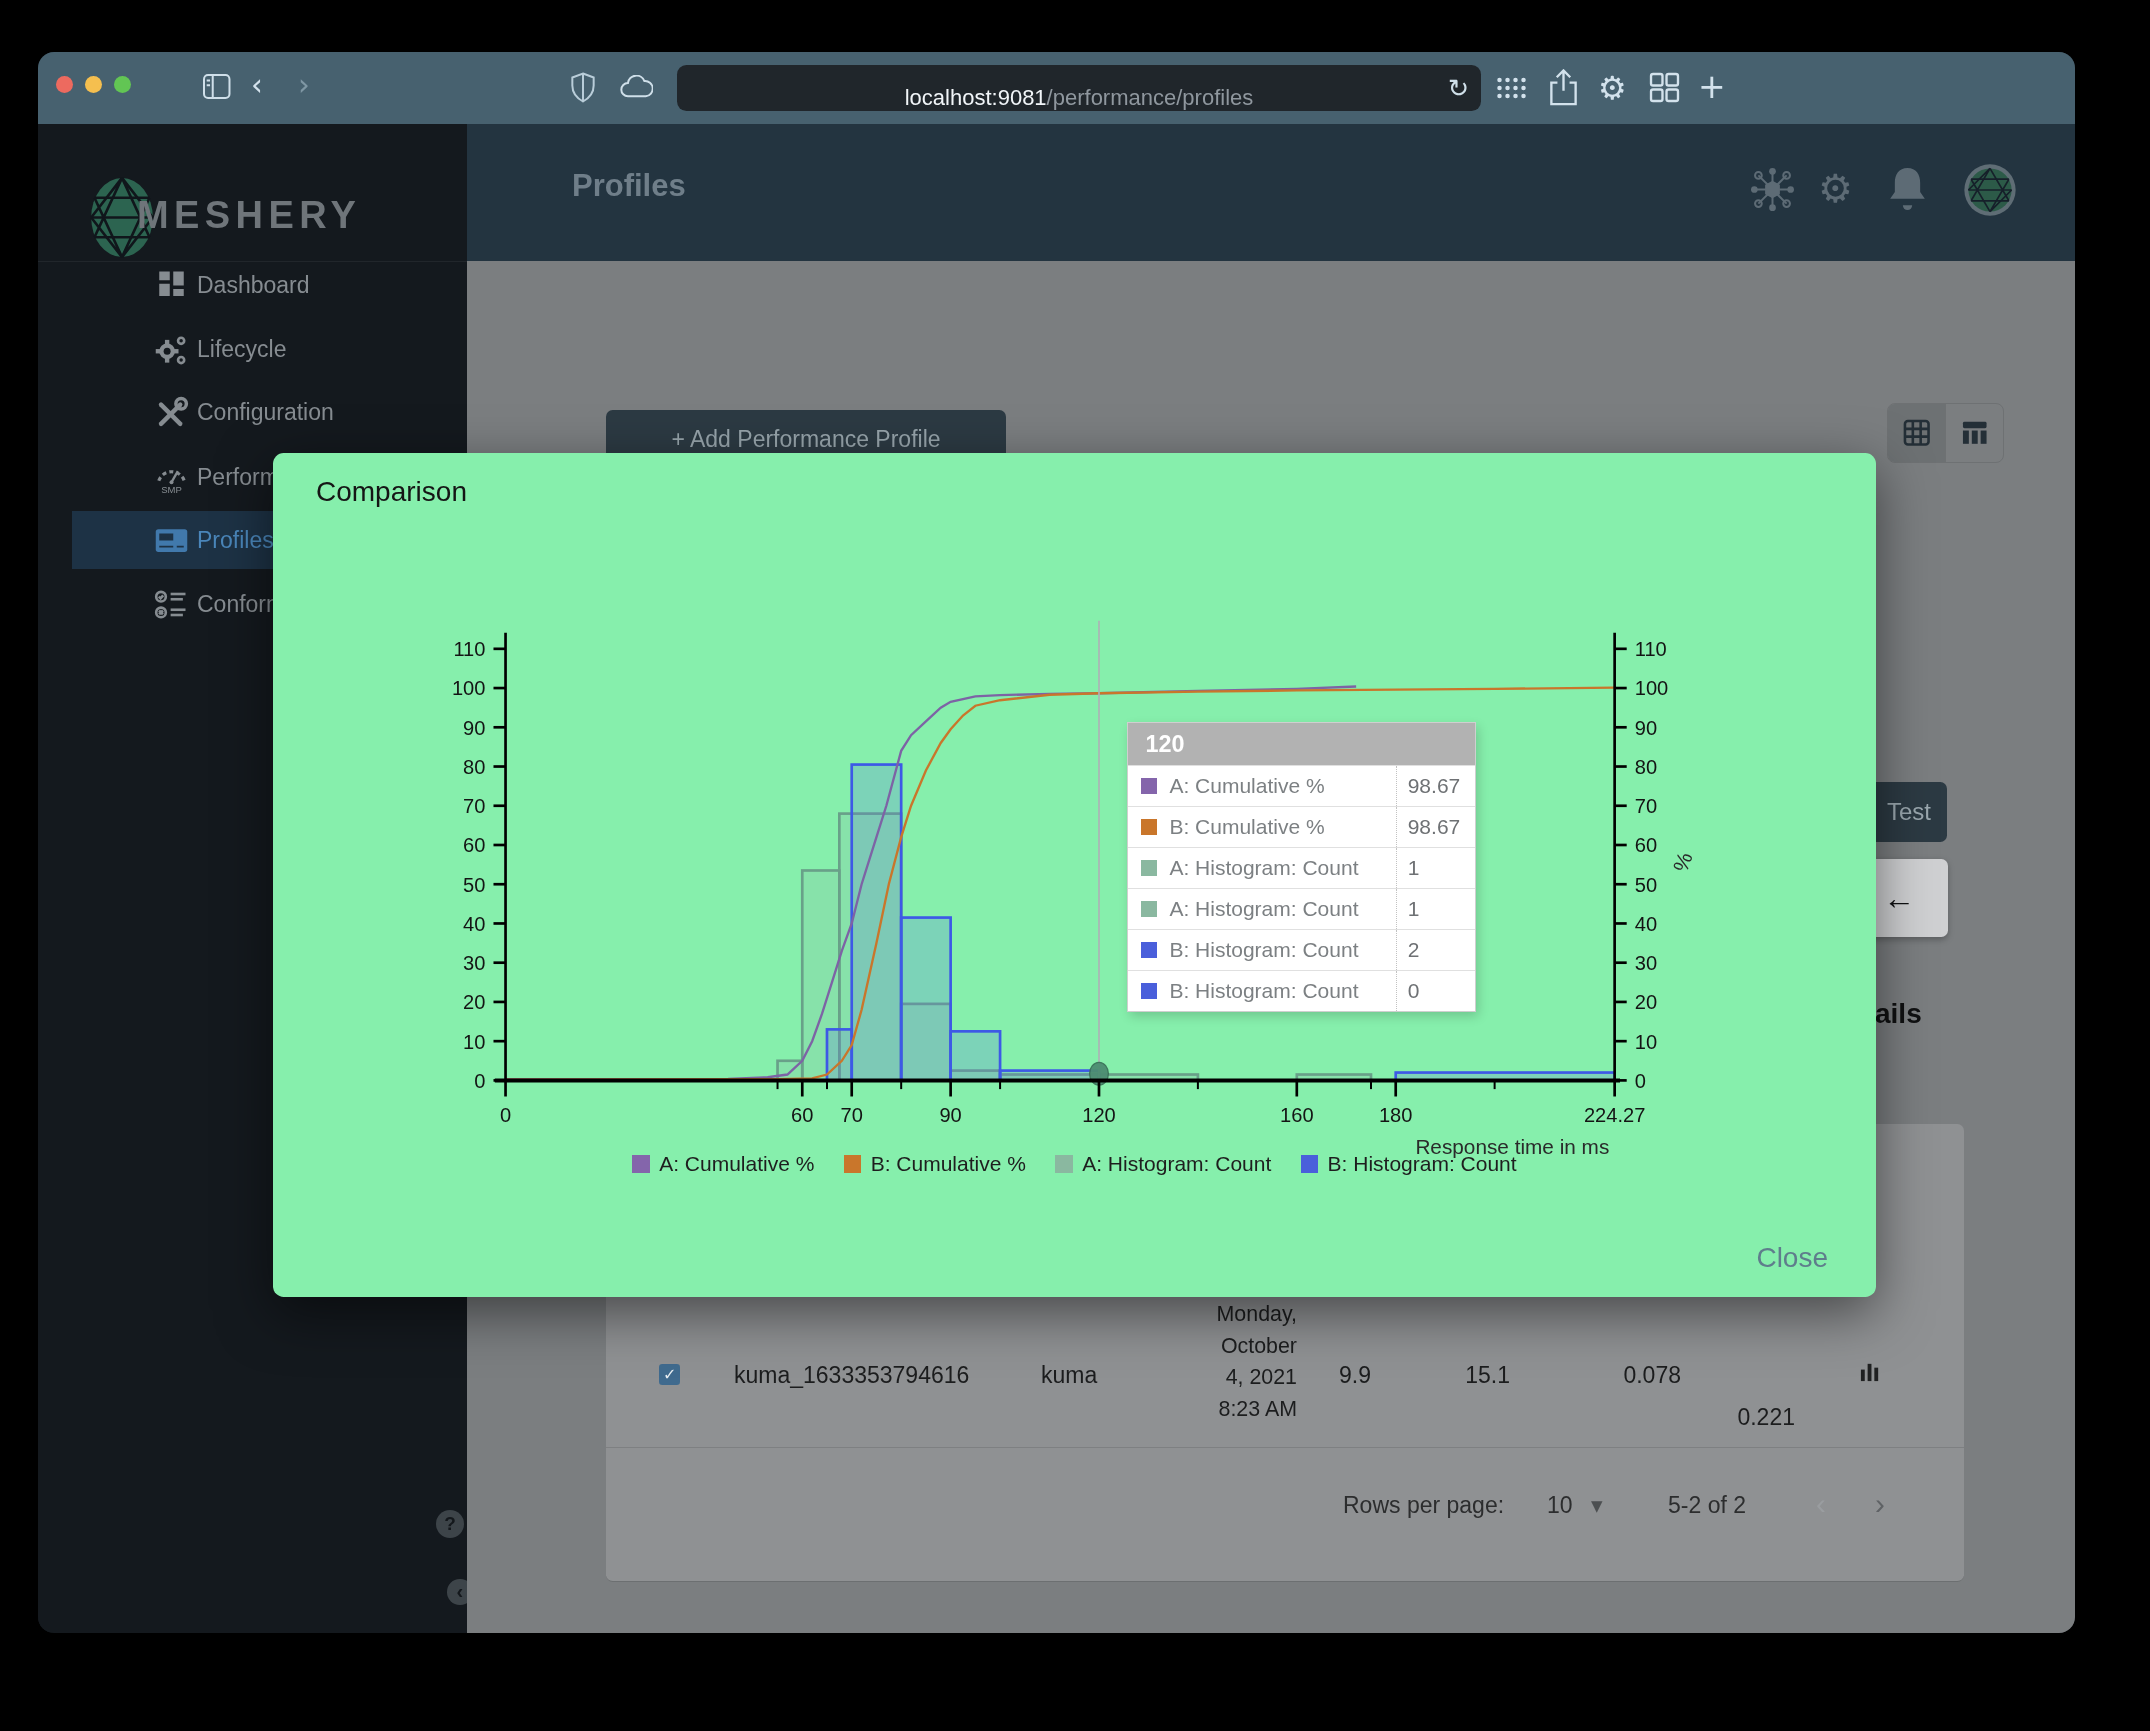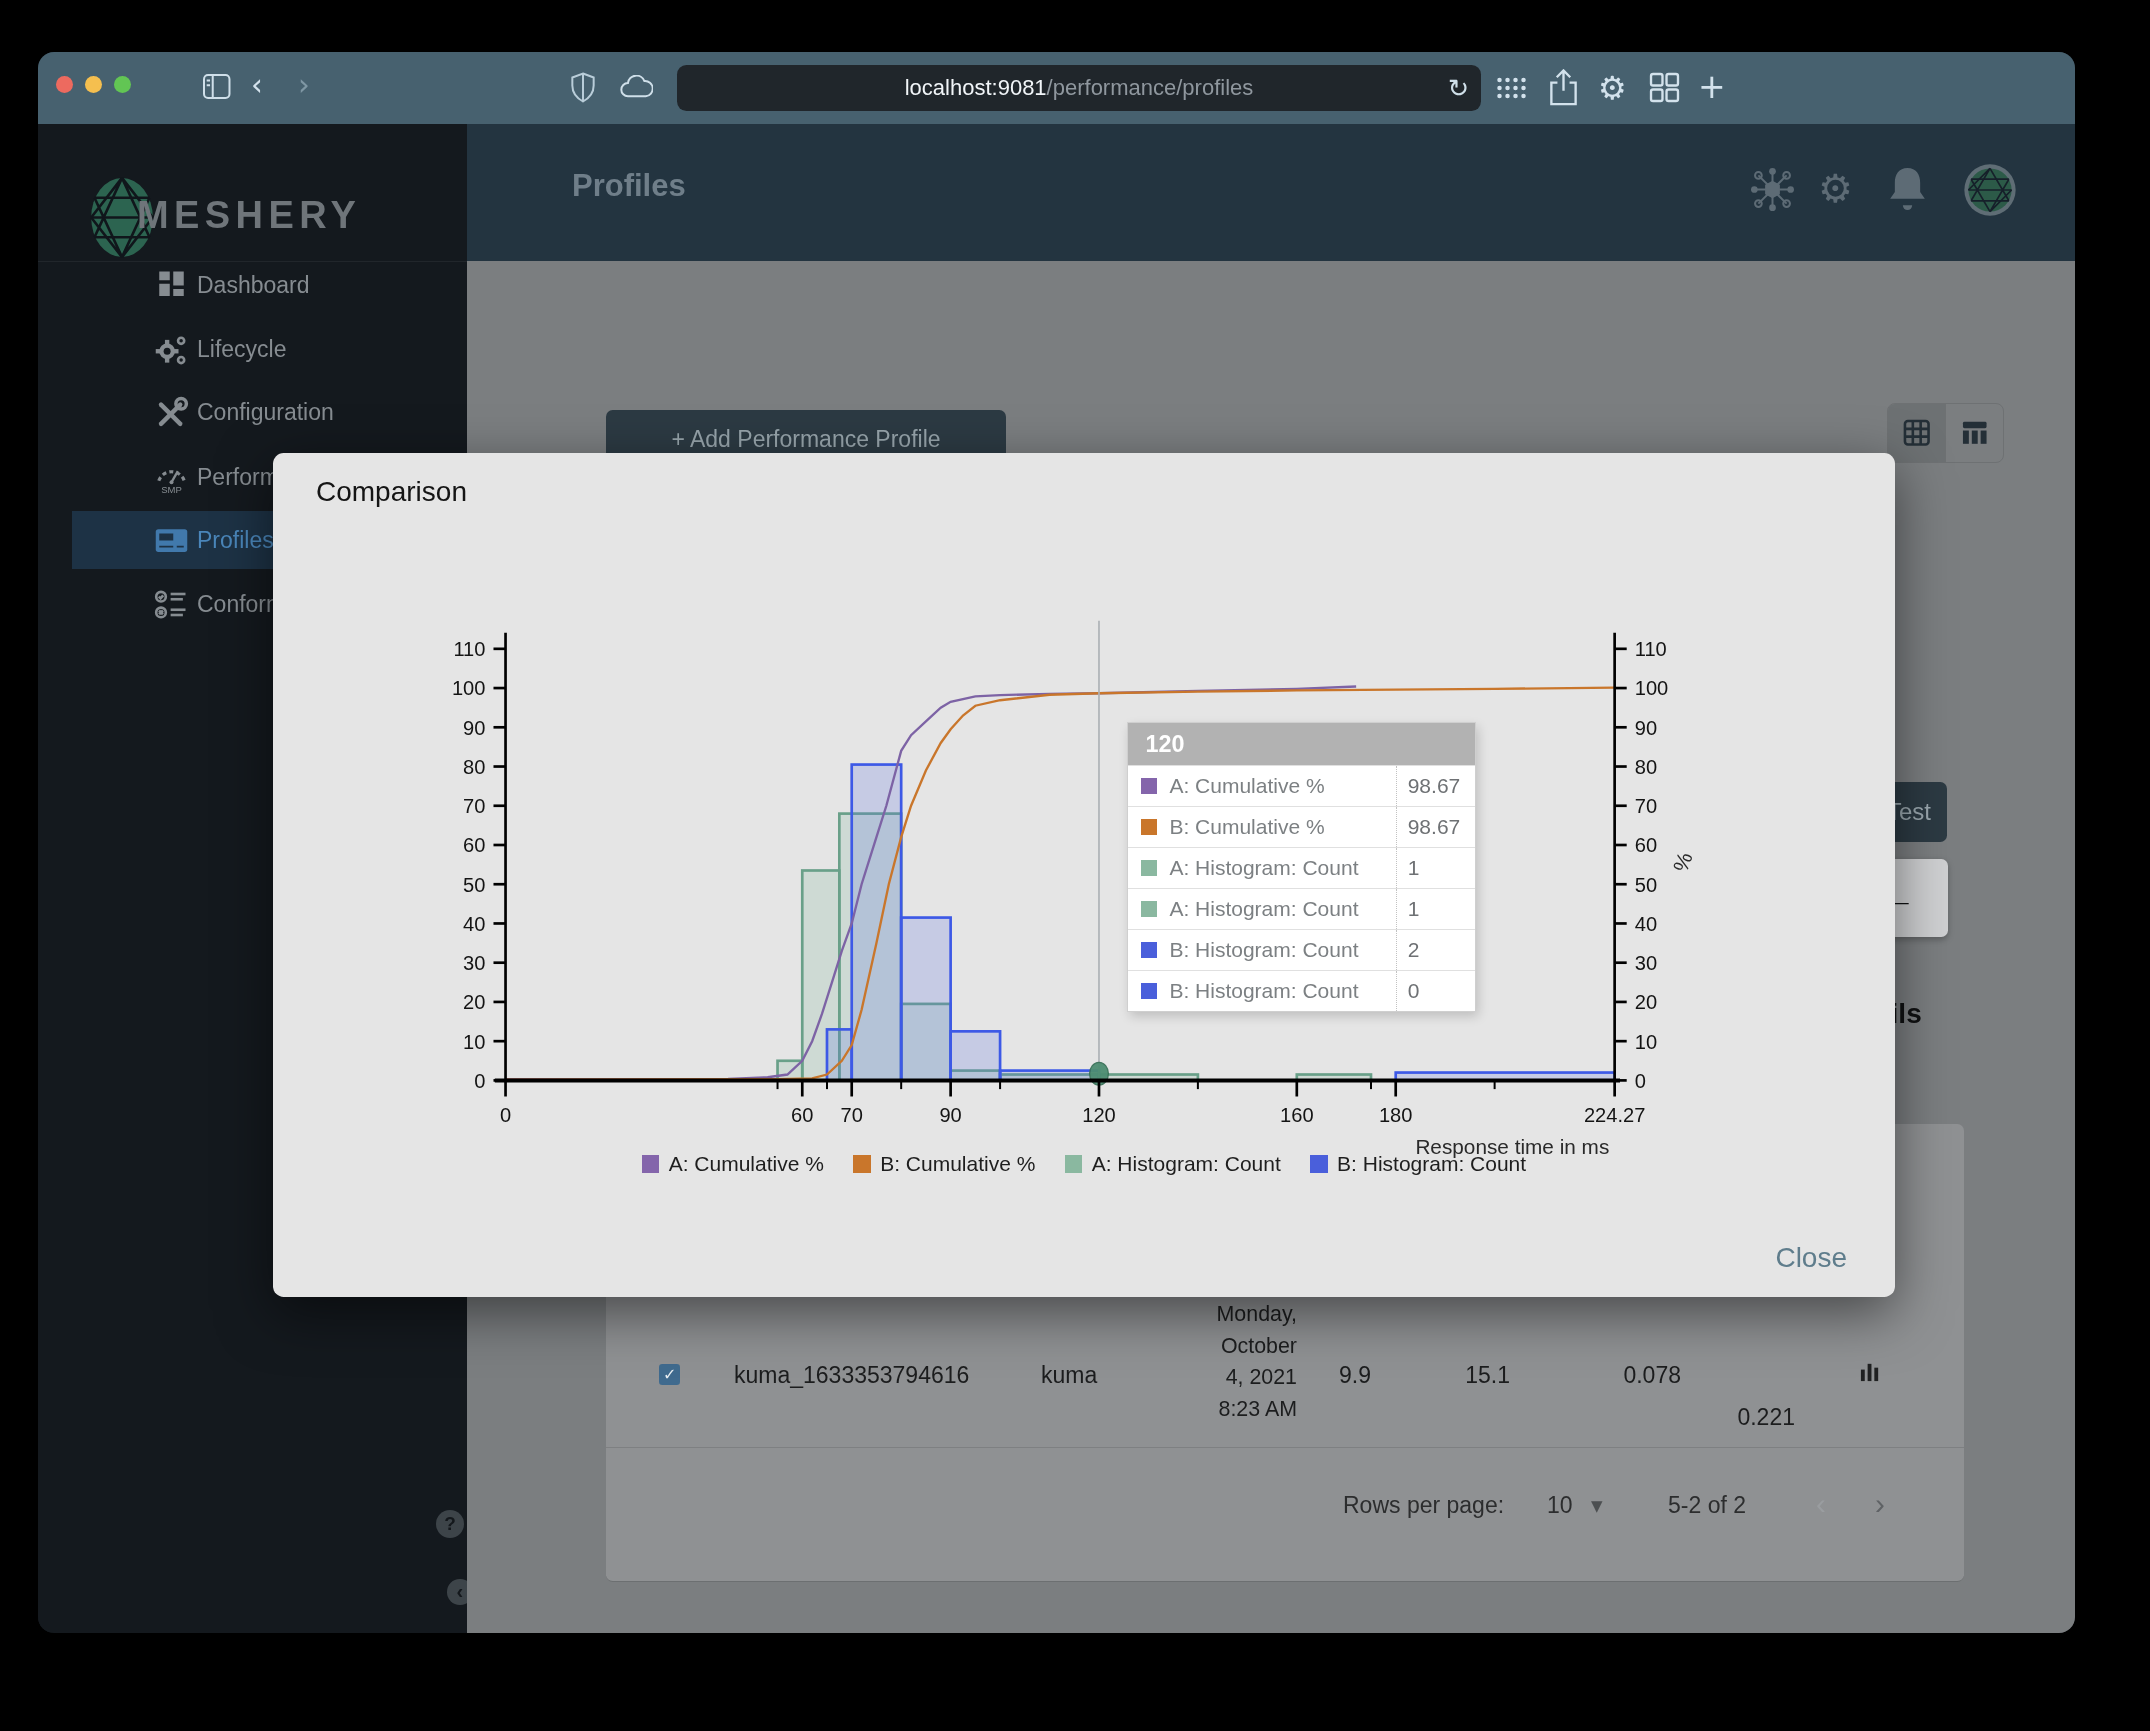--- a/index.html
+++ b/index.html
@@ -3,21 +3,21 @@
 <meta charset="utf-8">
 <style>
   html,body{margin:0;padding:0;background:#000;}
   body{width:2151px;height:1731px;position:relative;font-family:"Liberation Sans","DejaVu Sans",sans-serif;-webkit-font-smoothing:antialiased;}
   .abs{position:absolute;}
   .window{position:absolute;left:38px;top:52px;width:2037px;height:1581px;border-radius:16px;overflow:hidden;background:#14191e;}
   
   .chrome{position:absolute;left:0;top:0;right:0;height:72px;background:#47616f;}
   .light{position:absolute;top:24px;width:17.4px;height:17.4px;border-radius:50%;}
   .chromeglyph{position:absolute;color:#d3e2ec;font-family:"DejaVu Sans",sans-serif;}
-  .urlpill{position:absolute;left:639px;top:13.4px;width:804px;height:46px;border-radius:9.4px;background:#20262b;display:flex;align-items:center;justify-content:center;font-size:22px;}
+  .urlpill{position:absolute;left:639px;top:13.4px;width:804px;height:46px;border-radius:9.4px;background:#20262b;display:flex;align-items:flex-end;justify-content:center;font-size:22px;}
   .urlhost{color:#f1f5f8;}
   .urlpath{color:#8f979e;}
   .reload{position:absolute;right:12px;top:8px;font-size:25.5px;color:#cfdfe9;font-family:"DejaVu Sans",sans-serif;}
   
   .appheader{position:absolute;left:429px;top:72px;right:0;height:137px;background:#233440;}
   .apptitle{position:absolute;left:105px;top:44px;font-size:31px;font-weight:bold;color:#6f7e89;}
   .hicon{position:absolute;color:#5d6b75;}
   .sidebar{position:absolute;left:0;top:72px;width:429px;height:1508px;background:#14191e;}
   .sidebar .sep{position:absolute;left:0;top:137px;width:100%;height:0.7px;background:rgba(255,255,255,0.06);}
   .brand{position:absolute;left:99px;top:70px;font-size:38px;font-weight:bold;letter-spacing:5.4px;color:#6f757a;}
@@ -36,21 +36,21 @@
   .testbtn{position:absolute;left:1371px;top:521px;width:109px;height:60px;background:#2c3a43;border-radius:6.7px;color:#9aa7ae;font-size:24px;display:flex;align-items:center;justify-content:flex-end;padding-right:16px;box-sizing:border-box;}
   .arrowcard{position:absolute;left:1328px;top:598px;width:153px;height:78px;background:#cfd0d2;border-radius:6.7px;box-shadow:0 2.7px 6.7px rgba(0,0,0,0.25);color:#0f1012;font-size:32px;display:flex;align-items:center;justify-content:flex-end;padding-right:33px;box-sizing:border-box;}
   .detailsfrag{position:absolute;left:1408px;top:737px;font-size:28px;font-weight:bold;color:#101112;}
   .card{position:absolute;left:139px;top:863px;width:1358px;height:457px;background:#8f9193;border-radius:6.7px;border-bottom:1.3px solid #6c6f71;}
   .cell{position:absolute;color:#1c1d1e;font-size:23px;}
   .rowline{position:absolute;left:139px;top:1186px;width:1358px;height:1.3px;background:#7e8082;}
   .checkbox{position:absolute;left:192px;top:1103px;width:21.4px;height:21.4px;background:#3f6a8e;border-radius:3.3px;color:#e8eef2;font-size:16px;display:flex;align-items:center;justify-content:center;}
   .datecell{position:absolute;left:730px;top:1038px;width:100px;text-align:right;font-size:21.4px;line-height:31.5px;color:#1c1d1e;}
   .pag{position:absolute;font-size:23px;color:#2c2d2e;}
   
-  .modal{position:absolute;left:235px;top:401px;width:1603px;height:844px;background:#e5e5e5;border-radius:10.7px;box-shadow:0 16px 54px rgba(0,0,0,0.5);z-index:20;padding-left:19px;}
+  .modal{position:absolute;left:235px;top:401px;width:1603px;height:844px;background:#86efac;border-radius:10.7px;box-shadow:0 16px 54px rgba(0,0,0,0.5);z-index:20;}
   .mtitle{position:absolute;left:43px;top:23px;font-size:28px;font-weight:500;color:#151515;}
   #chart-svg{position:absolute;left:0;top:0;}
   .tooltip{position:absolute;left:854px;top:269px;width:347px;background:#fff;border:0.7px solid #cfcfcf;box-shadow:3.3px 4.7px 10.7px rgba(0,0,0,0.18);}
   .tt-header{height:42px;line-height:42px;background:#b2b2b2;color:#fff;font-weight:bold;font-size:23.4px;padding-left:17.4px;}
   .tt-row{height:40px;display:flex;align-items:center;border-top:0.7px solid #e0e0e0;background:#fff;}
   .tt-sq{width:16px;height:16px;margin-left:13.4px;flex:none;}
   .tt-lbl{margin-left:12px;font-size:21px;color:#7c8083;flex:1;}
   .tt-val{width:79px;height:100%;border-left:1.3px dotted #c2c2c2;display:flex;align-items:center;padding-left:10.7px;font-size:21px;color:#6e7174;box-sizing:border-box;}
   .legend{position:absolute;left:0;right:0;top:699px;display:flex;justify-content:center;gap:29.5px;}
   .lg-item{display:flex;align-items:center;gap:9.4px;font-size:21px;color:#1e1e1e;}

